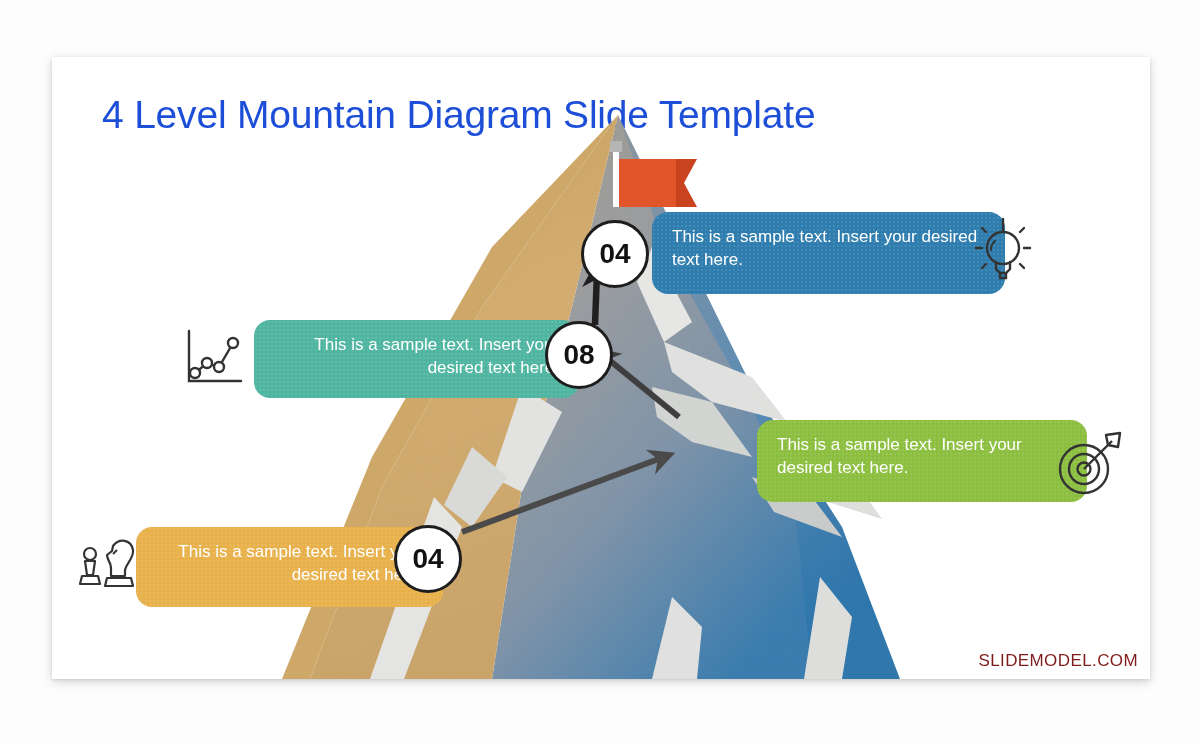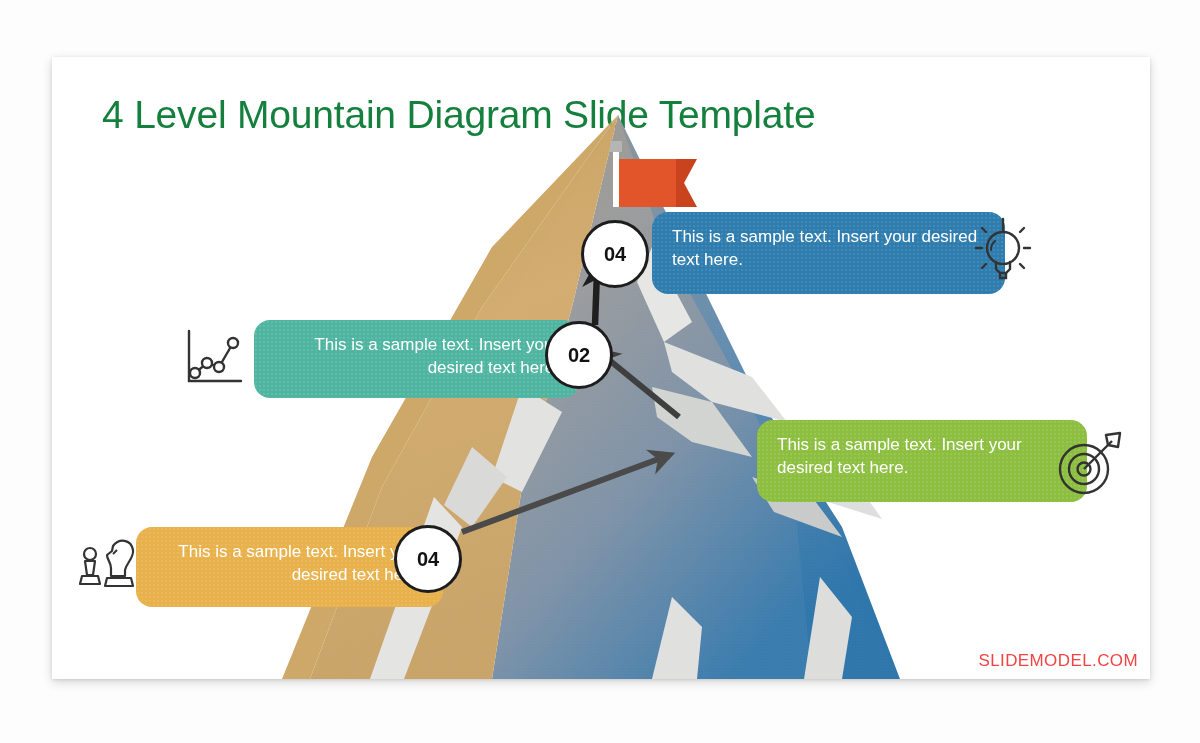--- a/index.html
+++ b/index.html
@@ -37,21 +37,21 @@
     overflow: hidden;
   }
 
   
   #slide-title {
     position: absolute;
     left: 50px;
     top: 36px;
     font-size: 39px;
     font-weight: 400;
-    color: #15803d;
+    color: #1d4ed8;
     letter-spacing: -0.2px;
     font-family: "Liberation Sans", sans-serif;
     white-space: nowrap;
   }
 
   
   #stage {
     position: absolute;
     left: 0; top: 0;
     width: 1098px;
@@ -121,21 +121,21 @@
     position: absolute;
     width: 68px;
     height: 68px;
     border-radius: 50%;
     background: #ffffff;
     border: 3.5px solid #1d1d1d;
     box-sizing: border-box;
     display: flex;
     align-items: center;
     justify-content: center;
-    font-size: 20px;
+    font-size: 28px;
     font-weight: bold;
     color: #121212;
     z-index: 9;
     font-family: "Liberation Sans", sans-serif;
   }
   #circle-04 { left: 529px; top: 163px; }
   #circle-03 { left: 493px; top: 264px; }
   #circle-02 { left: 629px; top: 368px; }
   #circle-01 { left: 342px; top: 468px; }
 
@@ -148,21 +148,21 @@
   #icon-chart  { left: 129px; top: 268px;  width: 64px; height: 66px; }
   #icon-target { left: 1000px; top: 370px; width: 74px; height: 72px; }
   #icon-chess  { left: 23px;  top: 473px;  width: 68px; height: 70px; }
 
   
   #watermark {
     position: absolute;
     right: 12px;
     bottom: 8px;
     font-size: 17px;
-    color: #ef4444;
+    color: #7f1d1d;
     letter-spacing: 0.4px;
     font-family: "Liberation Sans", sans-serif;
   }
 </style>
 </head>
 <body>
 
 <div id="canvas">
 
   <div id="slide">
@@ -250,21 +250,21 @@
 
       <div class="callout c-left-align" id="callout-02">
         <span class="ctext">This is a sample text. Insert your desired text here.</span>
       </div>
 
       <div class="callout c-right-align" id="callout-01">
         <span class="ctext">This is a sample text. Insert your desired text here.</span>
       </div>
 
       <div class="step-circle" id="circle-04">04</div>
-      <div class="step-circle" id="circle-03">02</div>
+      <div class="step-circle" id="circle-03">08</div>
       <div class="step-circle" id="circle-01">04</div>
 
       <svg class="side-icon" id="icon-bulb" viewBox="0 0 72 76">
         <g fill="none" stroke="#333" stroke-width="2.4" stroke-linecap="round">
           <circle cx="36" cy="33" r="16"></circle>
           <path d="M 28 26 a 11 11 0 0 0 -4 9" stroke-width="2"></path>
           <path d="M 29 47 L 29 54 L 33 58 L 39 58 L 43 54 L 43 47"></path>
           <path d="M 33 58 L 33 63 L 39 63 L 39 58"></path>
           <line x1="36" y1="8" x2="36" y2="15"></line>
           <line x1="36" y1="4" x2="36" y2="7"></line>

